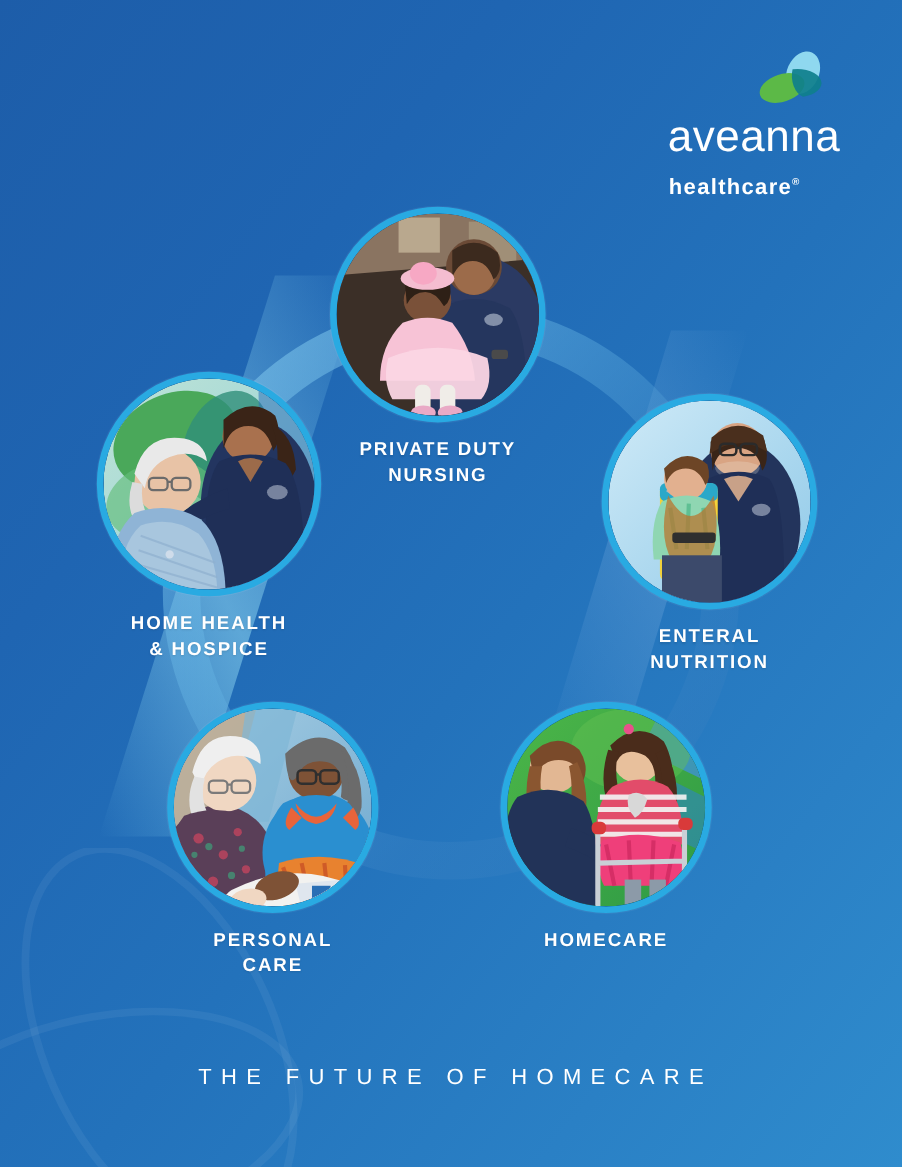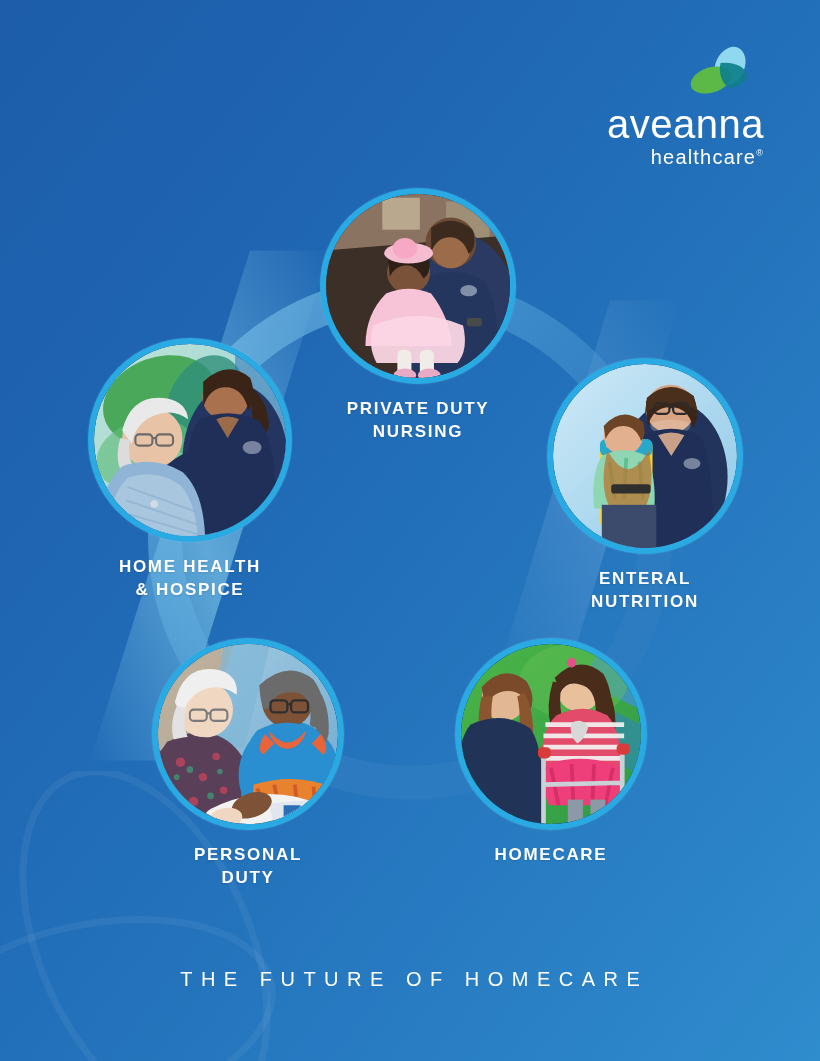--- a/index.html
+++ b/index.html
@@ -48,24 +48,25 @@
     font-size: 40px;
     font-weight: 400;
     letter-spacing: 0.5px;
     line-height: 1;
     margin-top: 4px;
   }
   .logo-sub {
     display:block;
     color:#ffffff;
     font-size: 20px;
-    font-weight: 400;
+    font-weight: 700;
     letter-spacing: 1.2px;
     line-height: 1;
-    margin-top: 3px;
+    margin-top: 16px;
+    text-align: center;
   }
   .logo-sub .reg { font-size: 9px; vertical-align: super; }
 
   
   .service {
     position: absolute;
   }
   .photo-circle {
     border-radius: 50%;
     border: 6px solid #29aae2;
@@ -81,21 +82,21 @@
     font-size: 17px;
     font-weight: 700;
     letter-spacing: 1.7px;
     line-height: 1.35;
     text-align: center;
     text-shadow: 0 1px 2px rgba(0,0,0,.12);
     white-space: pre-line;
   }
 
   
-  #svc-private-duty { left: 320px; top: 188px;  width: 196px; }
+  #svc-private-duty { left: 300px; top: 188px;  width: 196px; }
   #svc-private-duty .photo-circle { width: 196px; height: 196px; }
 
   #svc-enteral      { left: 547px; top: 358px;  width: 196px; }
   #svc-enteral .photo-circle { width: 196px; height: 196px; }
 
   #svc-home-health  { left: 88px;  top: 338px;  width: 204px; }
   #svc-home-health .photo-circle { width: 204px; height: 204px; }
 
   #svc-personal     { left: 152px; top: 638px;  width: 192px; }
   #svc-personal .photo-circle { width: 192px; height: 192px; }
@@ -344,21 +345,21 @@
           <path d="M106 154 l12 34 M124 150 l8 38 M146 150 l4 38 M166 152 l2 36" stroke="#cf5b27" stroke-width="4" fill="none"></path>
           <path d="M56 176 q60 -30 118 -4 q4 12 -4 20 l-120 0 q-4 -10 6 -16 Z" fill="#f2f2f0"></path>
           <path d="M118 170 l48 -4 q12 16 8 26 l-50 2 Z" fill="#dfe6ee"></path>
           <rect x="134" y="172" width="18" height="14" fill="#2a6fb5"></rect>
           <ellipse cx="100" cy="172" rx="22" ry="13" transform="rotate(-18 100 172)" fill="#7e5236"></ellipse>
           <ellipse cx="72" cy="186" rx="18" ry="11" transform="rotate(-10 72 186)" fill="#f0d7c2"></ellipse>
         </g>
       </svg>
     </div>
     <div class="service-label">PERSONAL
-DUTY</div>
+CARE</div>
   </div>
 
   <div class="service" id="svc-therapy">
     <div class="photo-circle">
       <svg viewBox="0 0 192 192" aria-hidden="true">
         <defs>
           <clipPath id="cp5">
               <circle cx="96" cy="96" r="96"></circle>
             </clipPath>
           <linearGradient id="bg5" x1="0" y1="0" x2="1" y2="1">

